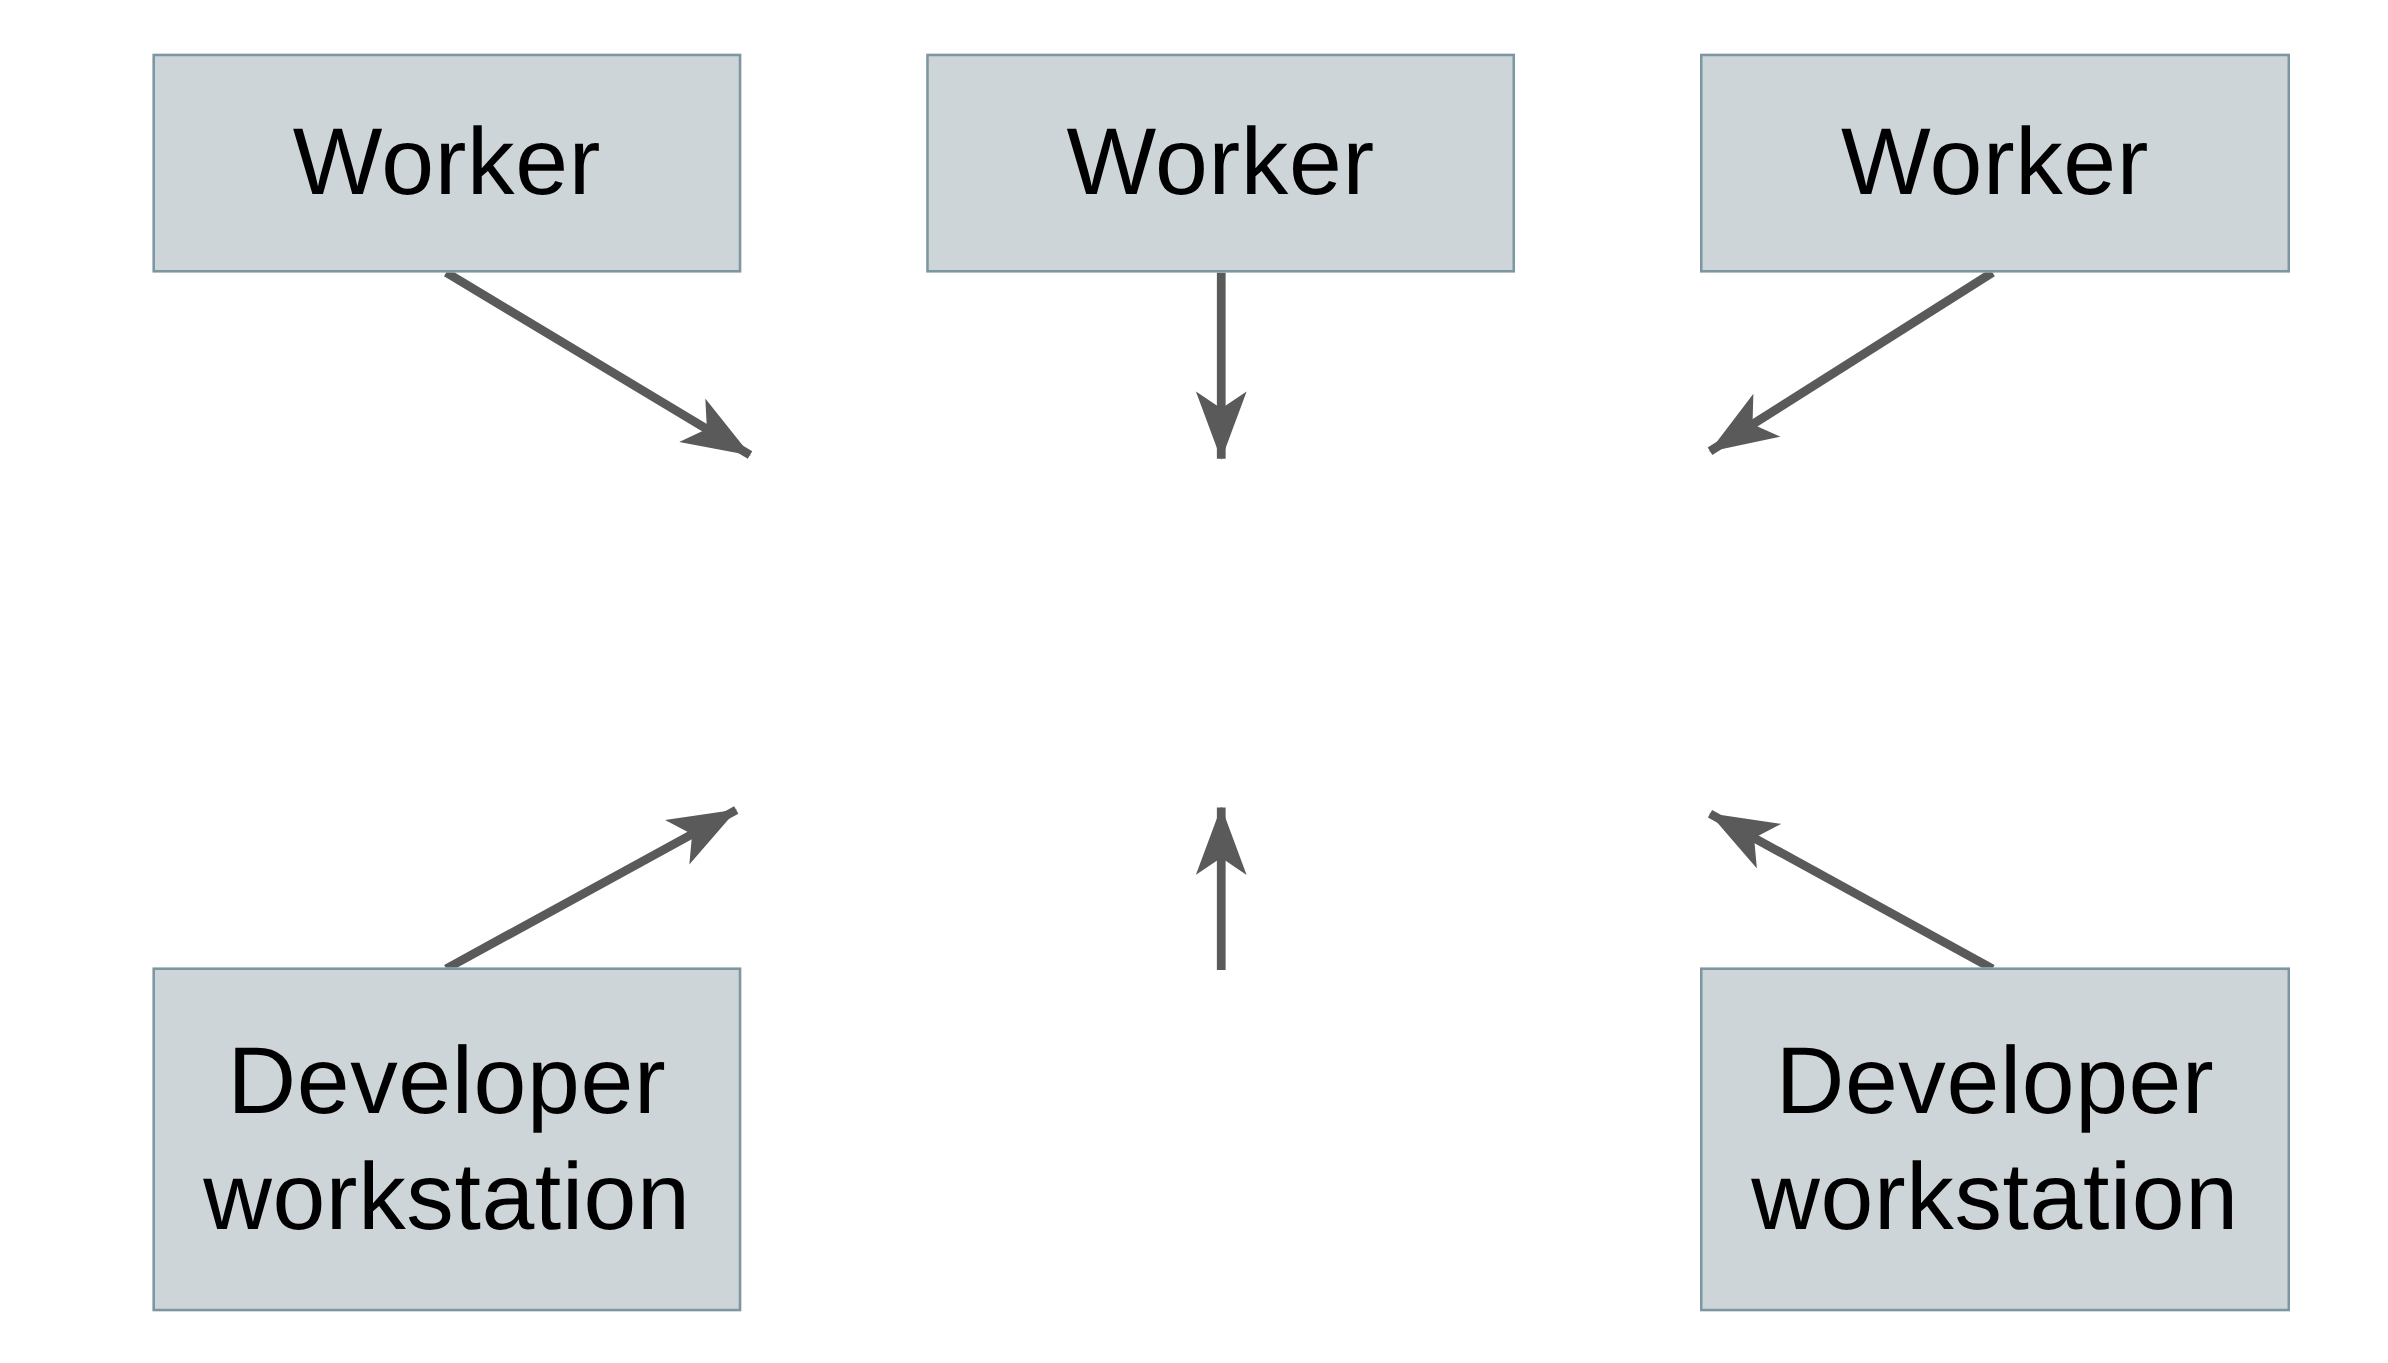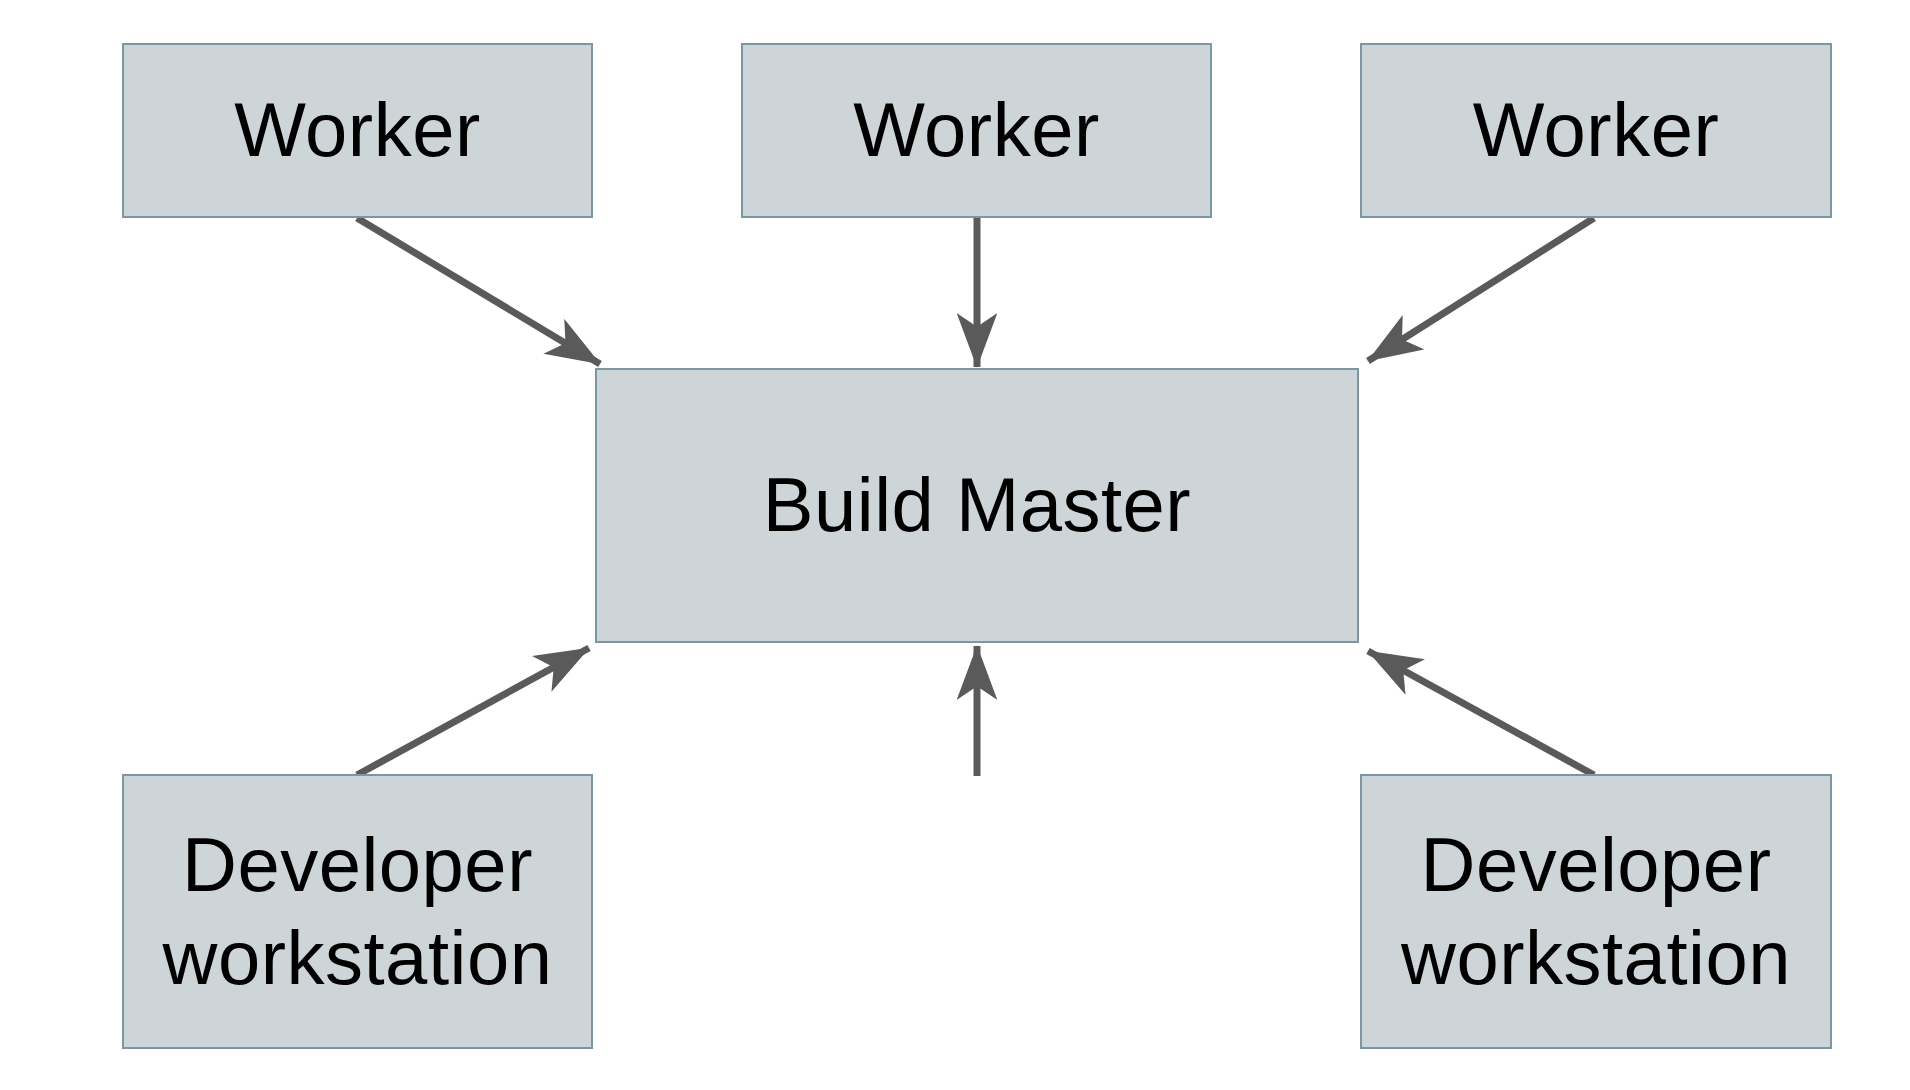--- a/index.html
+++ b/index.html
@@ -78,23 +78,20 @@
   </div>
 
   <div class="node node-worker-2">
     <span class="label">Worker</span>
   </div>
 
   <div class="node node-worker-3">
     <span class="label">Worker</span>
   </div>
 
-  <div class="node node-build-master">
-    <span class="label">Build Master</span>
-  </div>
 
   <div class="node node-dev-left">
     <span class="label">Developer workstation</span>
   </div>
 
 
   <div class="node node-dev-right">
     <span class="label">Developer workstation</span>
   </div>
 

